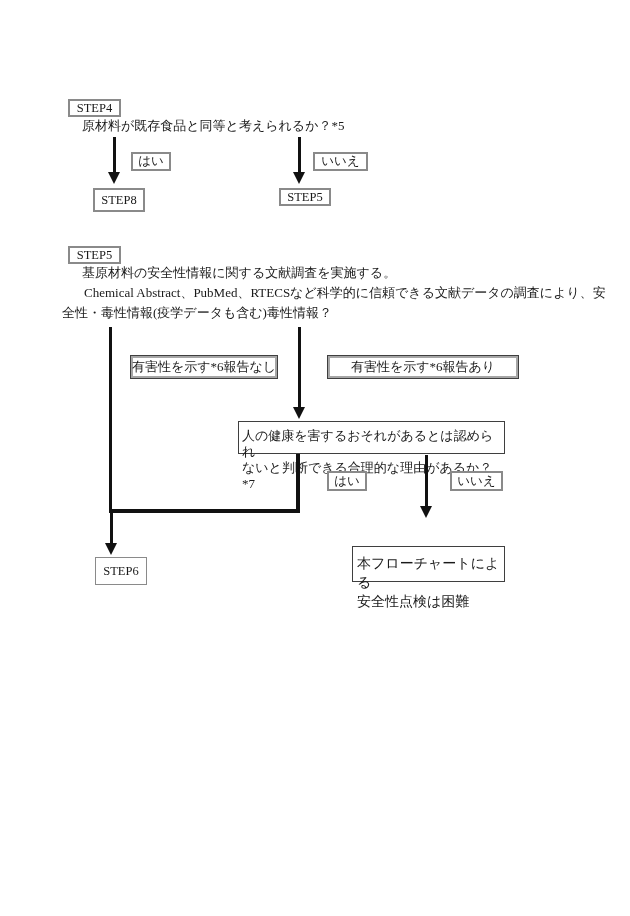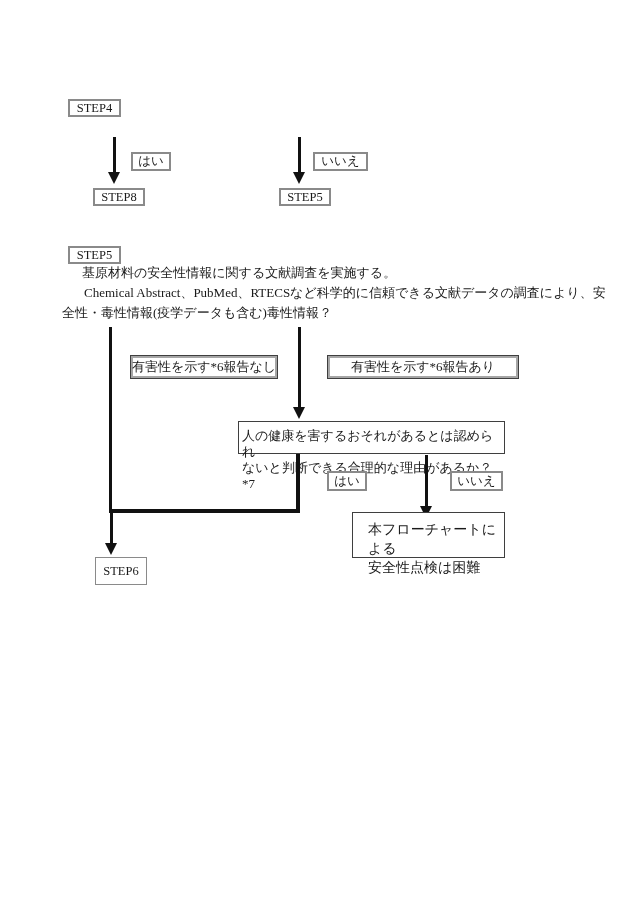--- a/index.html
+++ b/index.html
@@ -60,36 +60,37 @@
 </style>
 </head>
 <body>
 
 <div id="canvas">
 
   <div class="abs gray-box" style="left:68px;top:99px;width:53px;height:18px;">
     <span>STEP4</span>
   </div>
 
+  <div class="abs txt" style="left:82px;top:118px;">原材料が既存食品と同等と考えられるか？*5</div>
 
   <div class="abs arrow-shaft" style="left:113px;top:137px;height:36px;"></div>
   <div class="abs arrow-head" style="left:108px;top:172px;"></div>
 
   <div class="abs gray-box" style="left:131px;top:152px;width:40px;height:19px;">
     <span>はい</span>
   </div>
 
   <div class="abs arrow-shaft" style="left:298px;top:137px;height:36px;"></div>
   <div class="abs arrow-head" style="left:293px;top:172px;"></div>
 
   <div class="abs gray-box" style="left:313px;top:152px;width:55px;height:19px;">
     <span>いいえ</span>
   </div>
 
-  <div class="abs gray-box" style="left:93px;top:188px;width:52px;height:18px;">
+  <div class="abs gray-box" style="left:93px;top:188px;width:52px;height:24px;">
     <span>STEP8</span>
   </div>
 
   <div class="abs gray-box" style="left:279px;top:188px;width:52px;height:18px;">
     <span>STEP5</span>
   </div>
 
   <div class="abs gray-box" style="left:68px;top:246px;width:53px;height:18px;">
     <span>STEP5</span>
   </div>
@@ -129,18 +130,18 @@
     <span>いいえ</span>
   </div>
 
   <div class="abs arrow-shaft" style="left:110px;top:513px;height:31px;"></div>
   <div class="abs arrow-head" style="left:105px;top:543px;"></div>
 
   <div class="abs gray-box" style="left:95px;top:557px;width:52px;height:28px;border-width:1px;">
     <span>STEP6</span>
   </div>
 
-  <div class="abs plain-box" style="left:352px;top:512px;width:153px;height:46px;padding:7px 0 0 15px;font-size:14px;line-height:19px;">
+  <div class="abs plain-box" style="left:352px;top:546px;width:153px;height:36px;padding:7px 0 0 4px;font-size:14px;line-height:19px;">
     <div>本フローチャートによる</div>
     <div>安全性点検は困難</div>
   </div>
 
 </div>
 
 </body></html>

